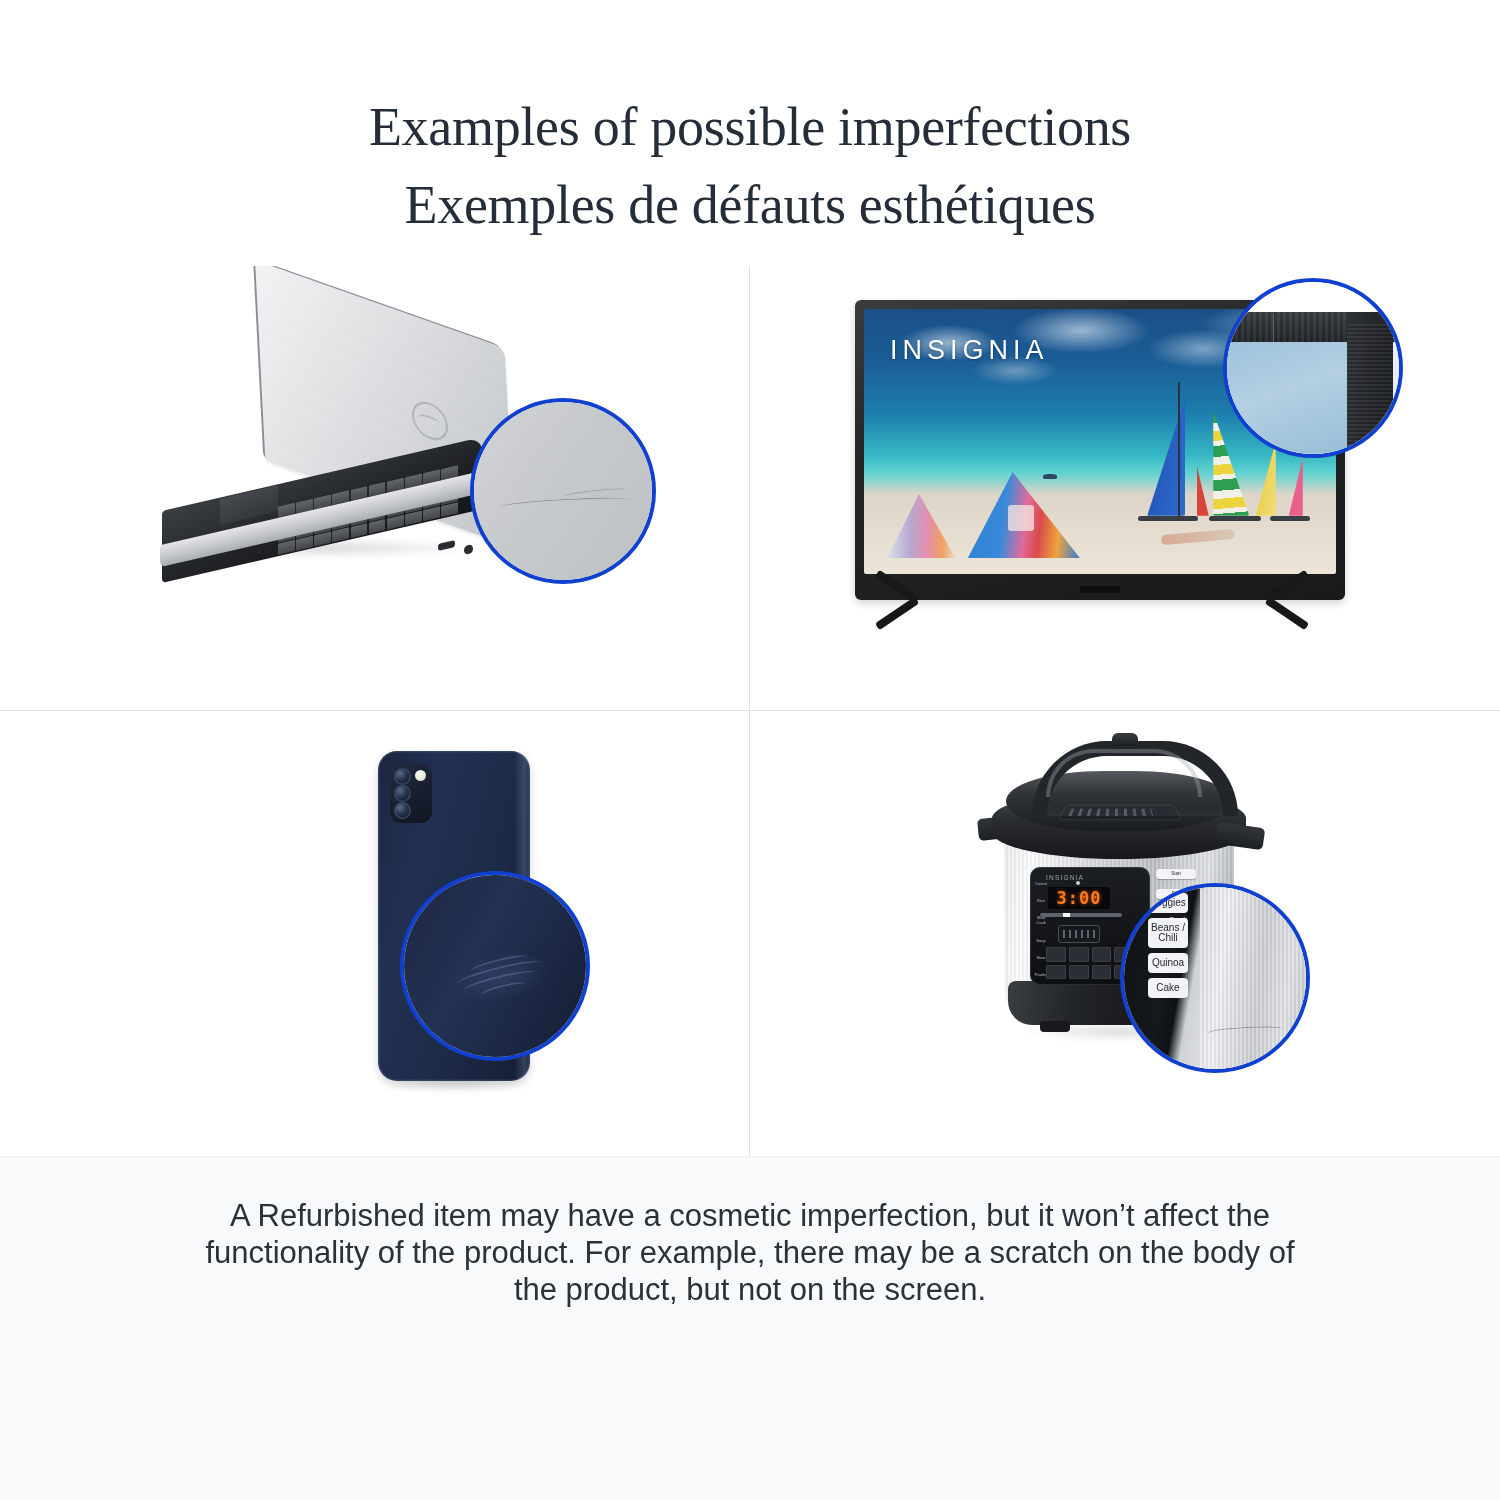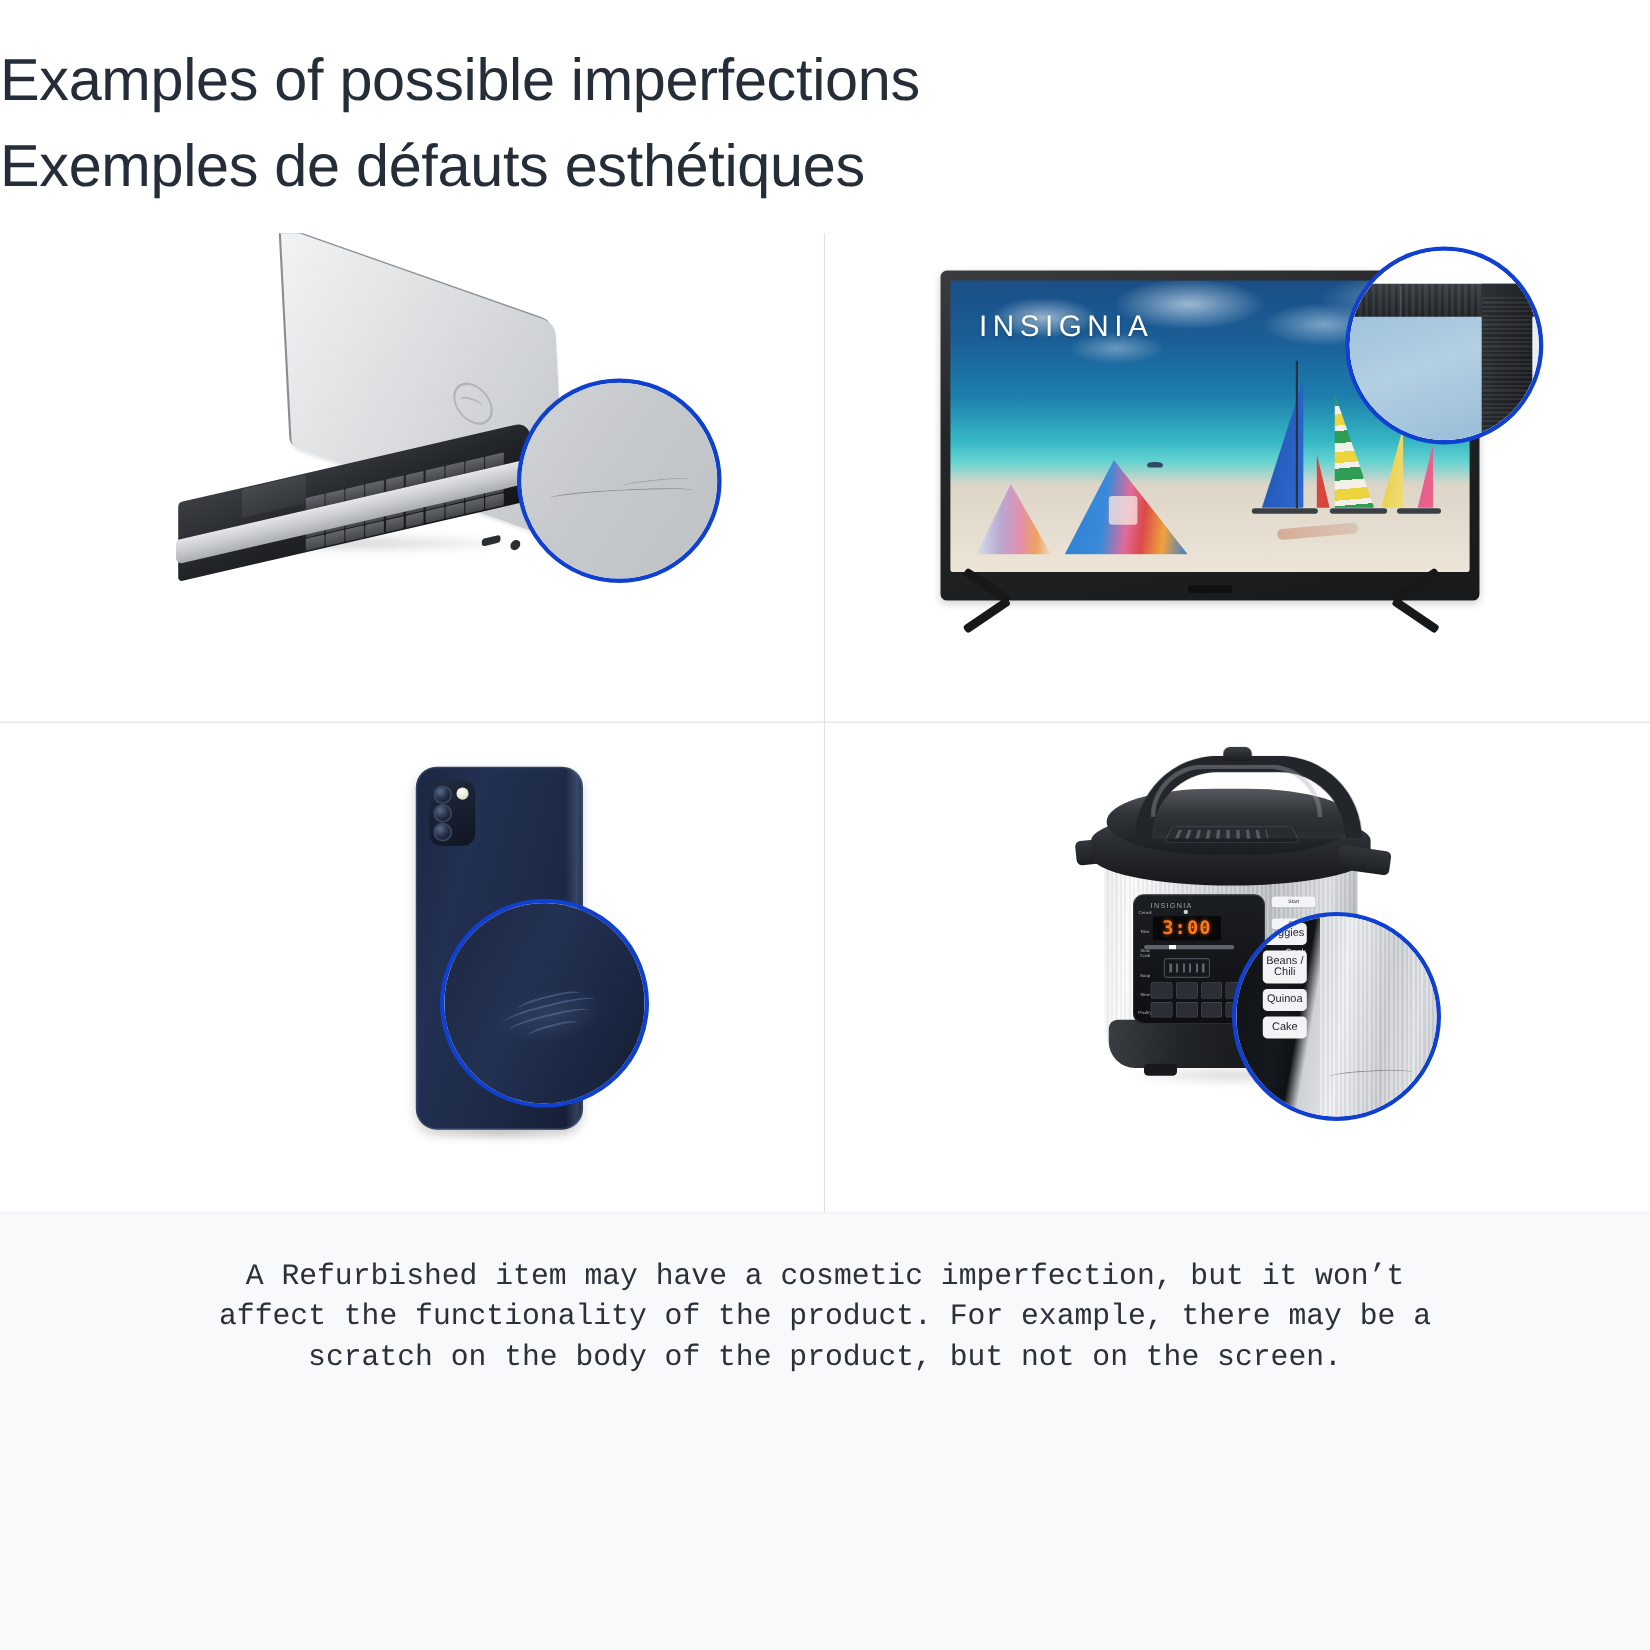--- a/index.html
+++ b/index.html
@@ -19,23 +19,24 @@
     position: relative;
     width: 1500px;
     height: 1500px;
     display: flex;
     flex-direction: column;
     background: #ffffff;
   }
 
   
   .title-block {
-    padding-top: 34px;
-    text-align: left;
+    padding-top: 88px;
+    text-align: center;
     background: #ffffff;
+    font-family: Liberation Serif, serif;
   }
   .title-line {
     font-size: 54px;
     line-height: 78px;
     font-weight: 400;
     letter-spacing: -0.3px;
     color: #252d38;
   }
 
   
@@ -820,25 +821,24 @@
   
   .footer {
     flex: 1;
     background: #f7f9fb;
     border-top: 1px solid #eef1f4;
     padding: 40px 180px 0 180px;
     box-sizing: border-box;
     text-align: center;
   }
   .f-para {
-    font-size: 27px;
+    font-size: 31px;
     line-height: 37px;
     color: #2b3139;
     margin: 0 0 24px 0;
-    font-family: Liberation Mono, monospace;
   }
   .f-para.second { margin-bottom: 0; }
 </style>
 </head>
 <body>
 
 <div class="page">
 
   <div class="title-block">
     <div class="title-line">Examples of possible imperfections</div>

